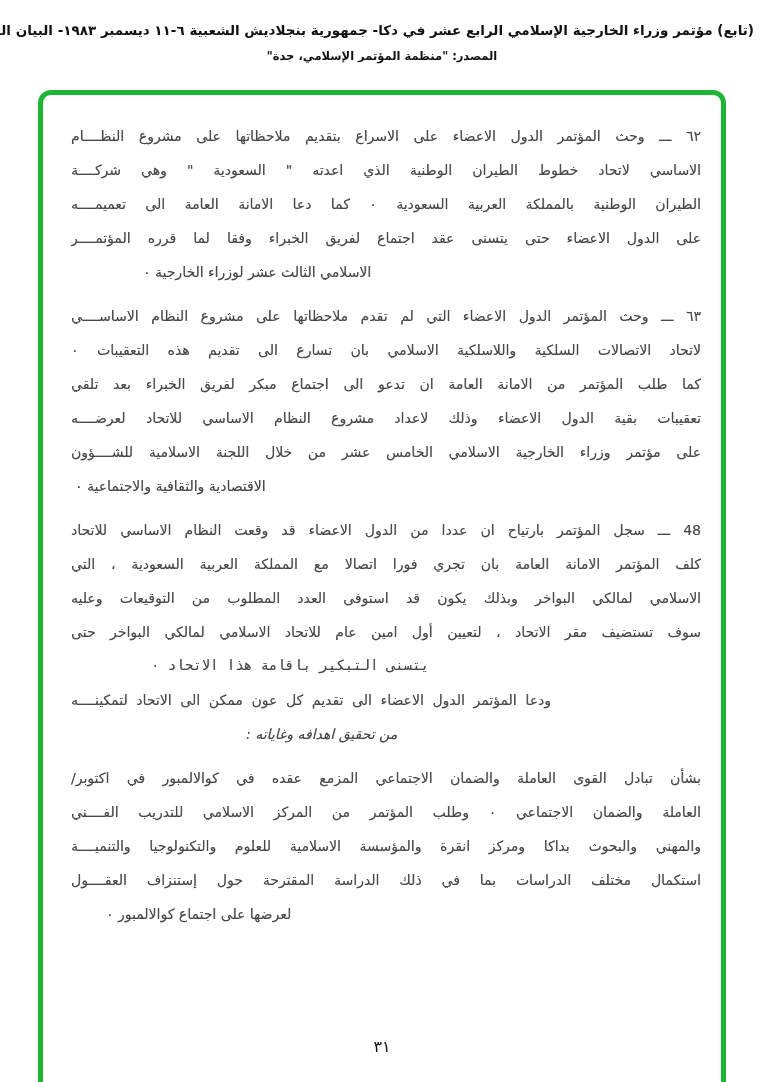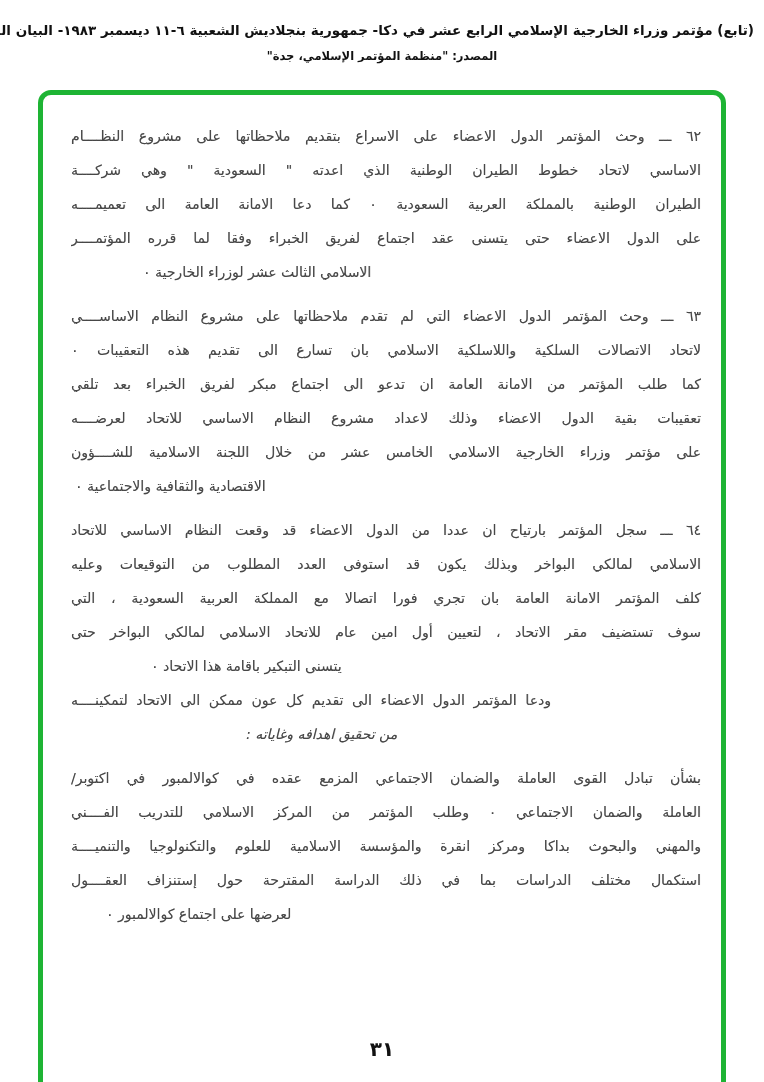--- a/index.html
+++ b/index.html
@@ -72,22 +72,22 @@
   .line.left {
     text-align: left;
     text-align-last: left;
   }
   .page-number {
     position: absolute;
     top: 1037px;
     left: 0;
     right: 0;
     text-align: center;
-    font-size: 20px;
-    font-weight: bold;
+    font-size: 16px;
+    font-weight: normal;
     color: #111111;
     direction: rtl;
   }
 </style>
 </head>
 <body>
 
 <div class="page">
 
   <div class="doc-header">
@@ -106,25 +106,25 @@
         </div>
         <div class="para">
           <div class="line justify">٦٣ ـــ وحث المؤتمر الدول الاعضاء التي لم تقدم ملاحظاتها على مشروع النظام الاساســــي</div>
           <div class="line justify">لاتحاد الاتصالات السلكية واللاسلكية الاسلامي بان تسارع الى تقديم هذه التعقيبات ٠</div>
           <div class="line justify">كما طلب المؤتمر من الامانة العامة ان تدعو الى اجتماع مبكر لفريق الخبراء بعد تلقي</div>
           <div class="line justify">تعقيبات بقية الدول الاعضاء وذلك لاعداد مشروع النظام الاساسي للاتحاد لعرضــــه</div>
           <div class="line justify">على مؤتمر وزراء الخارجية الاسلامي الخامس عشر من خلال اللجنة الاسلامية للشــــؤون</div>
           <div class="line left" style="padding-left: 4px;">الاقتصادية والثقافية والاجتماعية ٠</div>
         </div>
         <div class="para">
-          <div class="line justify">٦٤ ـــ سجل المؤتمر بارتياح ان عددا من الدول الاعضاء قد وقعت النظام الاساسي للاتحاد</div>
+          <div class="line justify">48 ـــ سجل المؤتمر بارتياح ان عددا من الدول الاعضاء قد وقعت النظام الاساسي للاتحاد</div>
+          <div class="line justify">كلف المؤتمر الامانة العامة بان تجري فورا اتصالا مع المملكة العربية السعودية ، التي</div>
           <div class="line justify">الاسلامي لمالكي البواخر وبذلك يكون قد استوفى العدد المطلوب من التوقيعات وعليه</div>
-          <div class="line justify">كلف المؤتمر الامانة العامة بان تجري فورا اتصالا مع المملكة العربية السعودية ، التي</div>
           <div class="line justify">سوف تستضيف مقر الاتحاد ، لتعيين أول امين عام للاتحاد الاسلامي لمالكي البواخر حتى</div>
-          <div class="line left" style="padding-left: 80px;">يتسنى التبكير باقامة هذا الاتحاد ٠</div>
+          <div class="line left" style="padding-left: 80px; font-family: Liberation Mono, monospace;">يتسنى التبكير باقامة هذا الاتحاد ٠</div>
           <div class="line justify" style="padding-right: 150px;">ودعا المؤتمر الدول الاعضاء الى تقديم كل عون ممكن الى الاتحاد لتمكينــــه</div>
           <div class="line left" style="padding-left: 175px; font-style: italic;">من تحقيق اهدافه وغاياته :</div>
         </div>
         <div class="para">
           <div class="line justify">بشأن تبادل القوى العاملة والضمان الاجتماعي المزمع عقده في كوالالمبور في اكتوبر/</div>
           <div class="line justify">العاملة والضمان الاجتماعي ٠ وطلب المؤتمر من المركز الاسلامي للتدريب الفــــني</div>
           <div class="line justify">والمهني والبحوث بداكا ومركز انقرة والمؤسسة الاسلامية للعلوم والتكنولوجيا والتنميــــة</div>
           <div class="line justify">استكمال مختلف الدراسات بما في ذلك الدراسة المقترحة حول إستنزاف العقــــول</div>
           <div class="line left" style="padding-left: 35px; text-align: center;">لعرضها على اجتماع كوالالمبور ٠</div>
         </div>

